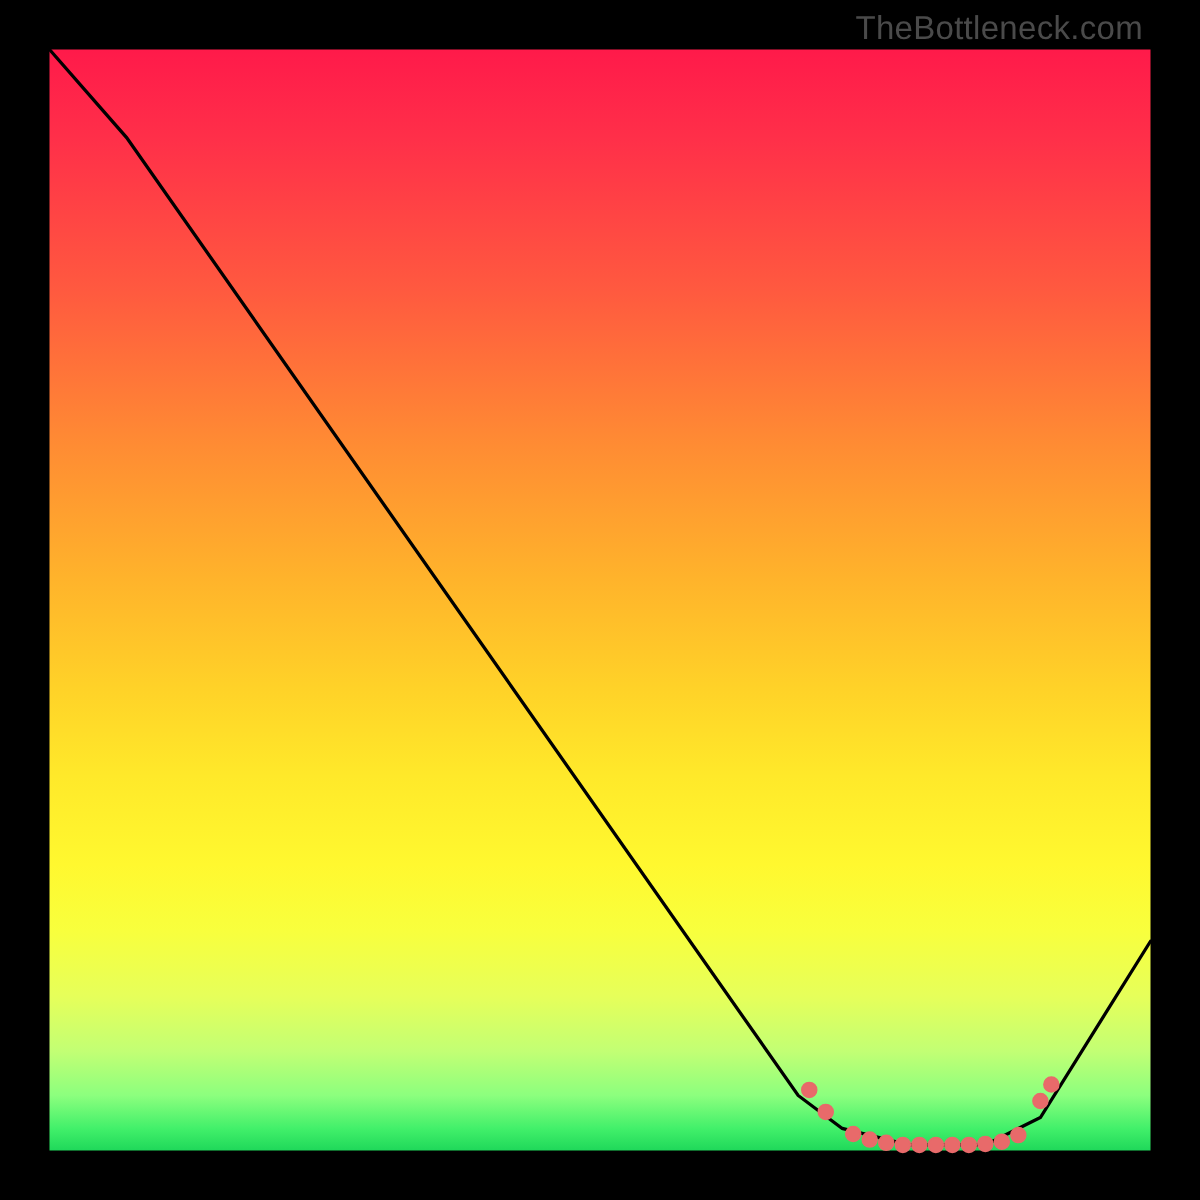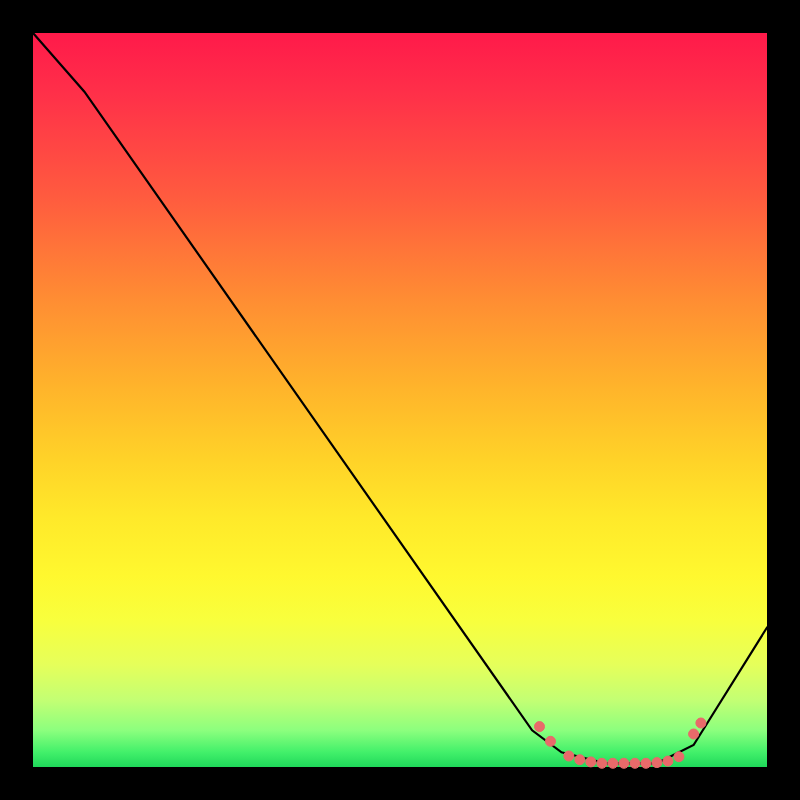--- a/index.html
+++ b/index.html
@@ -66,20 +66,21 @@
   }
   .dots circle {
     fill: #e86a6a;
     stroke: #e86a6a;
   }
 </style>
 </head>
 <body>
 
 <div class="chart-container">
+  <div class="attribution">TheBottleneck.com</div>
   <div class="plot-area">
     <svg class="curve" viewBox="0 0 734 734">
       <g>
         <path id="main-path" d="M0.0 0.0 L51.4 58.7 L499.1 697.3 L528.5 719.3 L572.5 730.3 L623.9 730.3 L660.6 712.0 L734.0 594.5"></path>
       </g>
       <g class="dots" id="dots">
           <circle cx="506.5" cy="693.6" r="5"></circle>
           <circle cx="517.5" cy="708.3" r="5"></circle>
           <circle cx="535.8" cy="723.0" r="5"></circle>
           <circle cx="546.8" cy="726.7" r="5"></circle>

